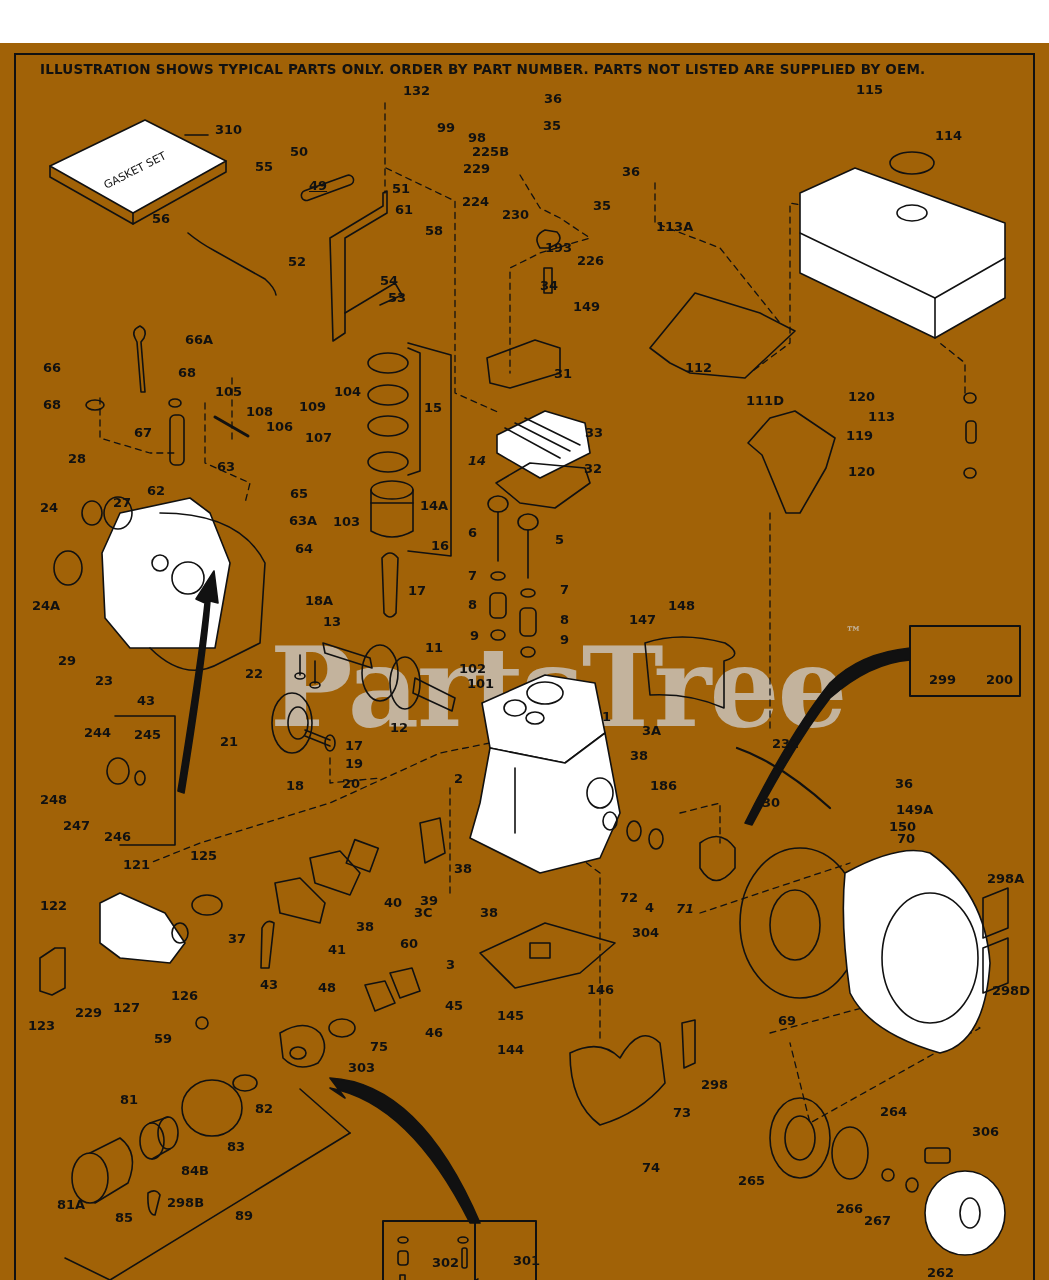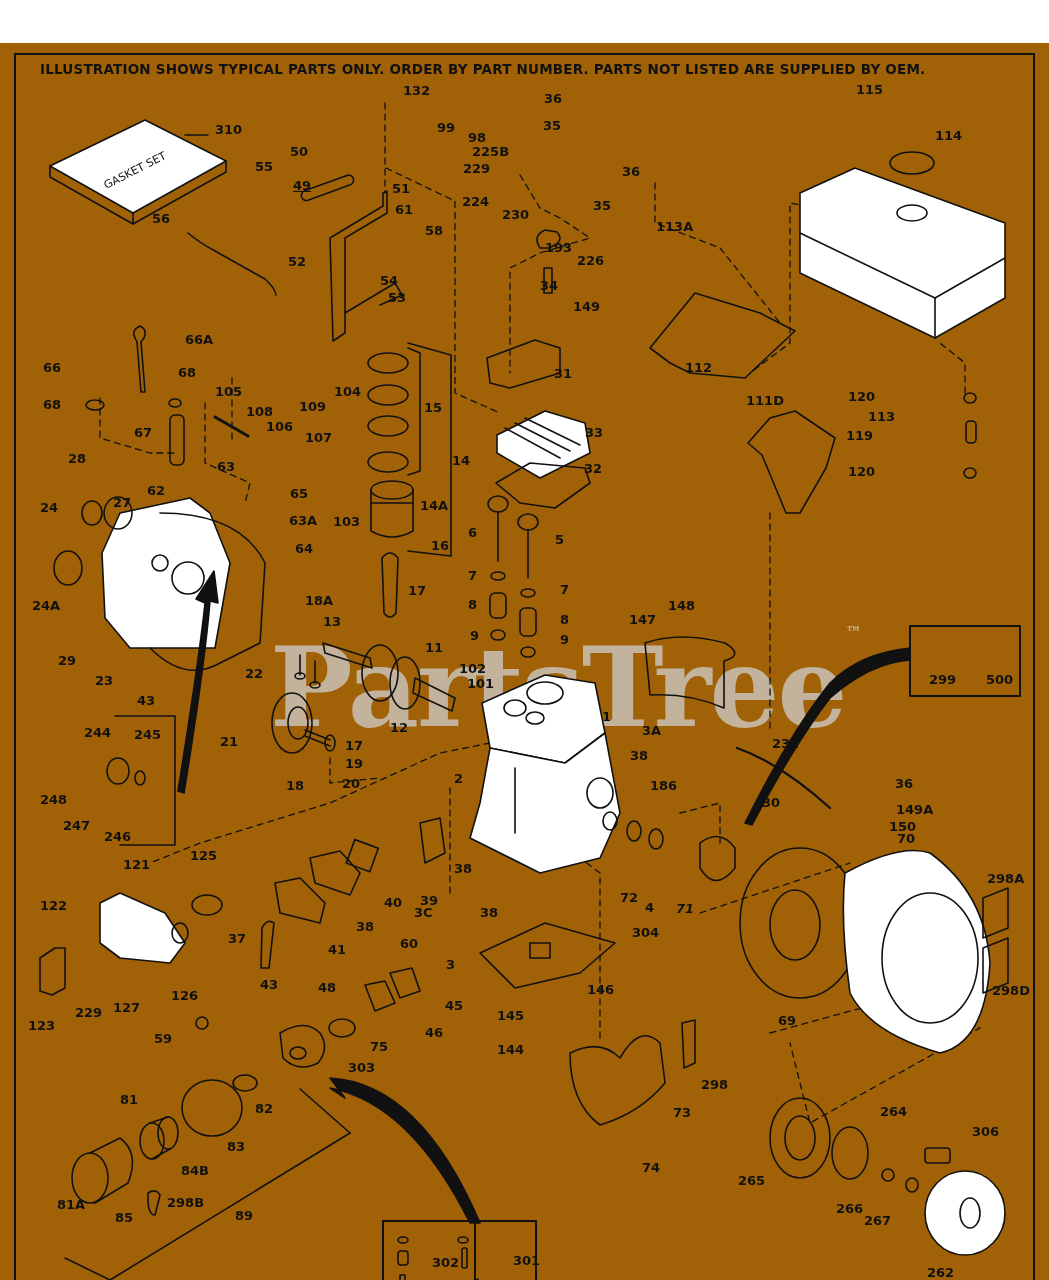--- a/index.html
+++ b/index.html
@@ -270,21 +270,21 @@
       <ellipse cx="970" cy="1170" rx="10" ry="15"></ellipse>
       <rect x="925" y="1105" width="25" height="15" rx="3"></rect>
     </g>
   </svg>
 
   <div id="labels">
       <div class="lbl" style="left: 215px; top: 80px;">310</div>
       <div class="lbl" style="left: 403px; top: 41px;">132</div>
       <div class="lbl" style="left: 290px; top: 102px;">50</div>
       <div class="lbl" style="left: 255px; top: 117px;">55</div>
-      <div class="lbl" style="left: 293px; top: 136px; text-decoration: underline;">49</div>
+      <div class="lbl" style="left: 309px; top: 136px; text-decoration: underline;">49</div>
       <div class="lbl" style="left: 392px; top: 139px;">51</div>
       <div class="lbl" style="left: 395px; top: 160px;">61</div>
       <div class="lbl" style="left: 152px; top: 169px;">56</div>
       <div class="lbl" style="left: 288px; top: 212px;">52</div>
       <div class="lbl" style="left: 425px; top: 181px;">58</div>
       <div class="lbl" style="left: 380px; top: 231px;">54</div>
       <div class="lbl" style="left: 388px; top: 248px;">53</div>
       <div class="lbl" style="left: 437px; top: 78px;">99</div>
       <div class="lbl" style="left: 468px; top: 88px;">98</div>
       <div class="lbl" style="left: 462px; top: 152px;">224</div>
@@ -309,21 +309,21 @@
       <div class="lbl" style="left: 178px; top: 323px;">68</div>
       <div class="lbl" style="left: 43px; top: 355px;">68</div>
       <div class="lbl" style="left: 134px; top: 383px;">67</div>
       <div class="lbl" style="left: 215px; top: 342px;">105</div>
       <div class="lbl" style="left: 246px; top: 362px;">108</div>
       <div class="lbl" style="left: 266px; top: 377px;">106</div>
       <div class="lbl" style="left: 299px; top: 357px;">109</div>
       <div class="lbl" style="left: 305px; top: 388px;">107</div>
       <div class="lbl" style="left: 334px; top: 342px;">104</div>
       <div class="lbl" style="left: 424px; top: 358px;">15</div>
-      <div class="lbl" style="left: 452px; top: 411px;">14</div>
+      <div class="lbl" style="left: 468px; top: 411px; font-style: italic;">14</div>
       <div class="lbl" style="left: 420px; top: 456px;">14A</div>
       <div class="lbl" style="left: 431px; top: 496px;">16</div>
       <div class="lbl" style="left: 333px; top: 472px;">103</div>
       <div class="lbl" style="left: 217px; top: 417px;">63</div>
       <div class="lbl" style="left: 290px; top: 444px;">65</div>
       <div class="lbl" style="left: 289px; top: 471px;">63A</div>
       <div class="lbl" style="left: 295px; top: 499px;">64</div>
       <div class="lbl" style="left: 68px; top: 409px;">28</div>
       <div class="lbl" style="left: 147px; top: 441px;">62</div>
       <div class="lbl" style="left: 40px; top: 458px;">24</div>
@@ -357,21 +357,21 @@
       <div class="lbl" style="left: 467px; top: 634px;">101</div>
       <div class="lbl" style="left: 390px; top: 678px;">12</div>
       <div class="lbl" style="left: 345px; top: 696px;">17</div>
       <div class="lbl" style="left: 345px; top: 714px;">19</div>
       <div class="lbl" style="left: 286px; top: 736px;">18</div>
       <div class="lbl" style="left: 342px; top: 734px;">20</div>
       <div class="lbl" style="left: 629px; top: 570px;">147</div>
       <div class="lbl" style="left: 668px; top: 556px;">148</div>
       <div class="lbl" style="left: 602px; top: 667px;">1</div>
       <div class="lbl" style="left: 929px; top: 630px;">299</div>
-      <div class="lbl" style="left: 986px; top: 630px;">500</div>
+      <div class="lbl" style="left: 986px; top: 630px;">200</div>
       <div class="lbl" style="left: 84px; top: 683px;">244</div>
       <div class="lbl" style="left: 134px; top: 685px;">245</div>
       <div class="lbl" style="left: 40px; top: 750px;">248</div>
       <div class="lbl" style="left: 63px; top: 776px;">247</div>
       <div class="lbl" style="left: 104px; top: 787px;">246</div>
       <div class="lbl" style="left: 642px; top: 681px;">3A</div>
       <div class="lbl" style="left: 630px; top: 706px;">38</div>
       <div class="lbl" style="left: 650px; top: 736px;">186</div>
       <div class="lbl" style="left: 772px; top: 694px;">232</div>
       <div class="lbl" style="left: 454px; top: 729px;">2</div>

